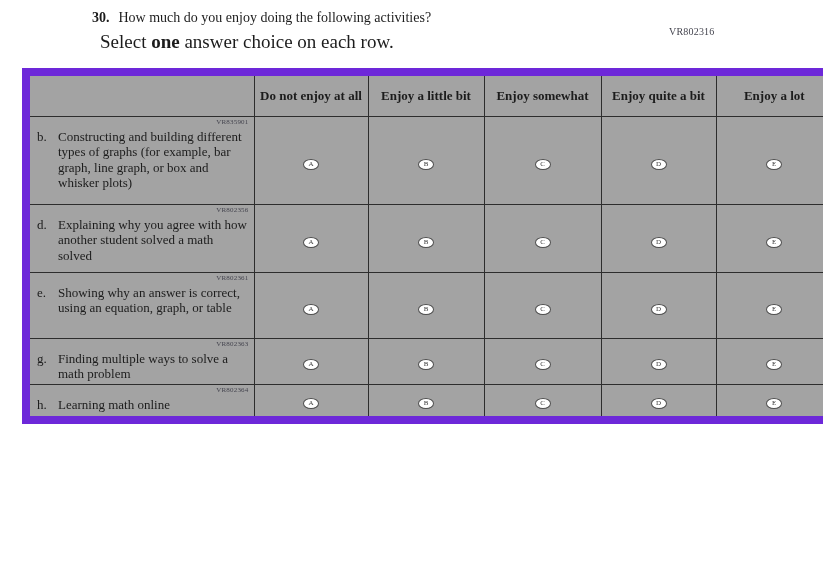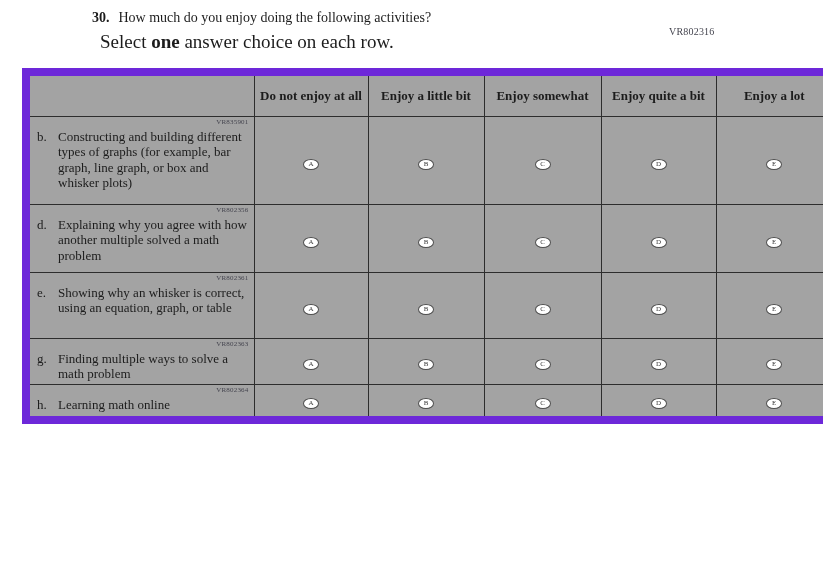--- a/index.html
+++ b/index.html
@@ -86,35 +86,35 @@
         <td class="bubble-cell"><span class="bubble">B</span></td>
         <td class="bubble-cell"><span class="bubble">C</span></td>
         <td class="bubble-cell"><span class="bubble">D</span></td>
         <td class="bubble-cell"><span class="bubble">E</span></td>
       </tr>
       <tr style="height: 68px;">
         <td class="label-cell">
           <div class="vr-code">VR802356</div>
           <div class="row-label">
             <span class="row-letter">d.</span>
-            <span class="row-text">Explaining why you agree with how another multiple solved a math problem</span>
+            <span class="row-text">Explaining why you agree with how another student solved a math solved</span>
           </div>
         </td>
         <td class="bubble-cell"><span class="bubble">A</span></td>
         <td class="bubble-cell"><span class="bubble">B</span></td>
         <td class="bubble-cell"><span class="bubble">C</span></td>
         <td class="bubble-cell"><span class="bubble">D</span></td>
         <td class="bubble-cell"><span class="bubble">E</span></td>
       </tr>
       <tr style="height: 66px;">
         <td class="label-cell">
           <div class="vr-code">VR802361</div>
           <div class="row-label">
             <span class="row-letter">e.</span>
-            <span class="row-text">Showing why an whisker is correct, using an equation, graph, or table</span>
+            <span class="row-text">Showing why an answer is correct, using an equation, graph, or table</span>
           </div>
         </td>
         <td class="bubble-cell"><span class="bubble">A</span></td>
         <td class="bubble-cell"><span class="bubble">B</span></td>
         <td class="bubble-cell"><span class="bubble">C</span></td>
         <td class="bubble-cell"><span class="bubble">D</span></td>
         <td class="bubble-cell"><span class="bubble">E</span></td>
       </tr>
       <tr style="height: 43px;">
         <td class="label-cell">

